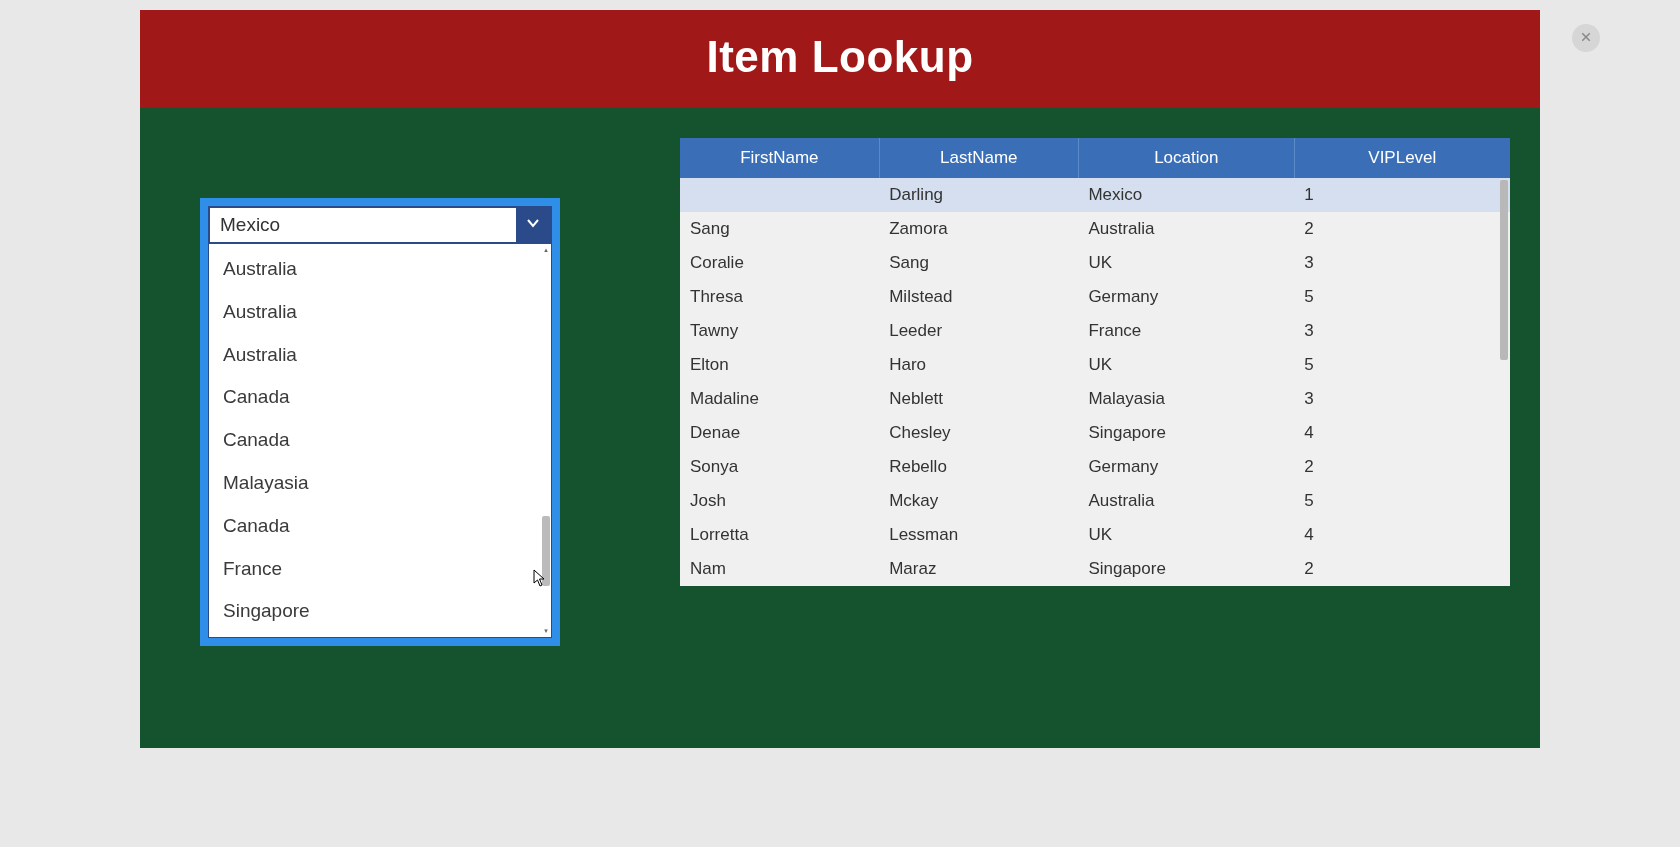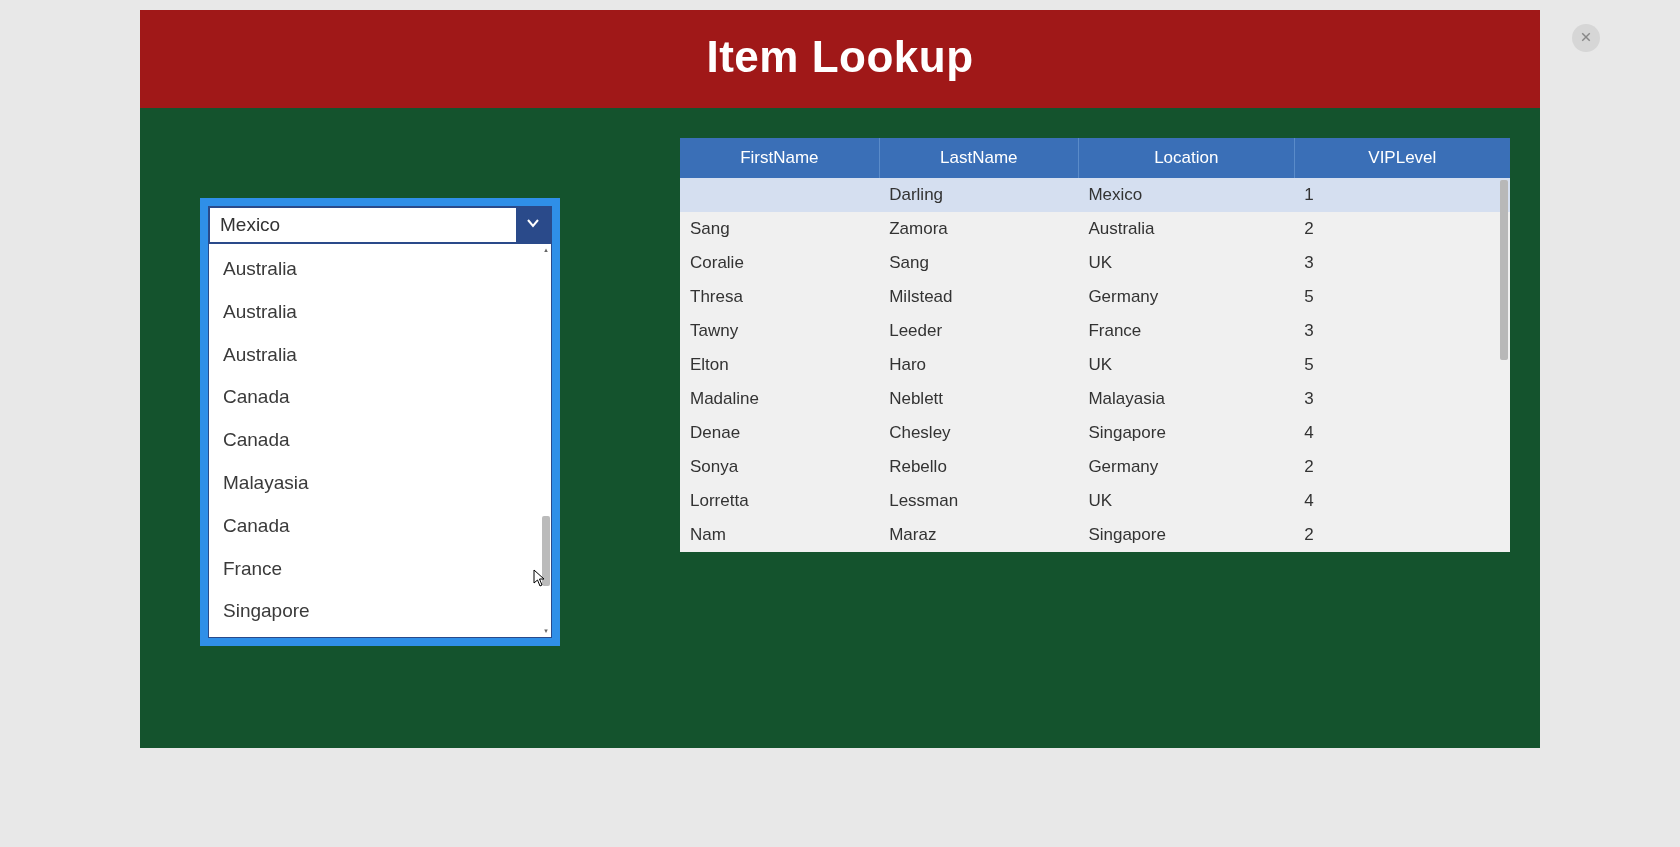--- a/index.html
+++ b/index.html
@@ -309,20 +309,26 @@
               <td>Singapore</td>
               <td>4</td>
             </tr>
             <tr>
               <td>Sonya</td>
               <td>Rebello</td>
               <td>Germany</td>
               <td>2</td>
             </tr>
             <tr>
+              <td>Josh</td>
+              <td>Mckay</td>
+              <td>Australia</td>
+              <td>5</td>
+            </tr>
+            <tr>
               <td>Lorretta</td>
               <td>Lessman</td>
               <td>UK</td>
               <td>4</td>
             </tr>
             <tr>
               <td>Nam</td>
               <td>Maraz</td>
               <td>Singapore</td>
               <td>2</td>

